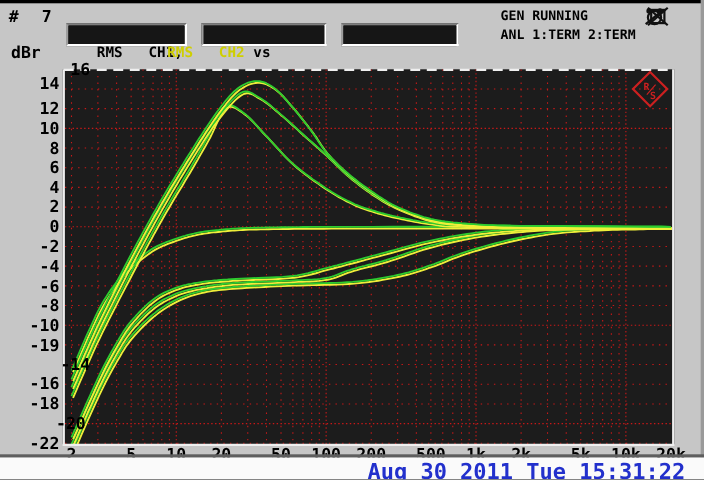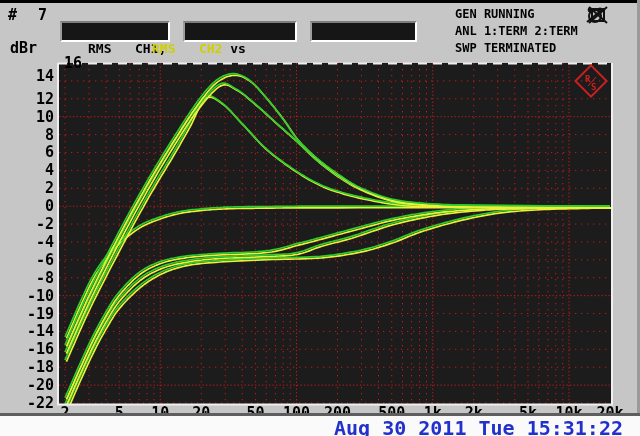--- a/index.html
+++ b/index.html
@@ -147,21 +147,20 @@
   <div id="meter-field-1" class="meter-field"></div>
   <div id="meter-field-2" class="meter-field"></div>
   <div id="meter-field-3" class="meter-field"></div>
 
   <span id="meter-label-1" class="meter-label mono pre">RMS   CH1,</span>
   <span id="meter-label-2" class="meter-label mono pre"><span class="yellow-text pre">RMS   CH2</span><span class="pre"> vs</span></span>
 
   <div id="status-block" class="mono">
     <div class="pre">GEN RUNNING</div>
     <div class="pre">ANL 1:TERM 2:TERM</div>
-    <div class="pre">SWP TERMINATED</div>
   </div>
 
   <div id="icons">
     <svg width="22" height="18">
       <circle cx="10" cy="10" r="6" fill="none" stroke="#111" stroke-width="2"></circle>
       <circle cx="5" cy="4" r="2.4" fill="#111"></circle>
       <circle cx="15" cy="4" r="2.4" fill="#111"></circle>
       <line x1="2" y1="16" x2="18" y2="3" stroke="#111" stroke-width="2"></line>
     </svg>
     <svg width="22" height="18" style="margin-left:3px">
@@ -180,24 +179,24 @@
       <span style="top: 143.474px;">6</span>
       <span style="top: 161.368px;">4</span>
       <span style="top: 179.263px;">2</span>
       <span style="top: 197.158px;">0</span>
       <span style="top: 215.053px;">-2</span>
       <span style="top: 232.947px;">-4</span>
       <span style="top: 250.842px;">-6</span>
       <span style="top: 268.737px;">-8</span>
       <span style="top: 286.632px;">-10</span>
       <span style="top: 304.526px;">-19</span>
-      <span style="top: 322.421px;">-14</span>
+      <span style="top: 322.421px; padding-left: 28px;">-14</span>
       <span style="top: 340.316px;">-16</span>
       <span style="top: 358.211px;">-18</span>
-      <span style="top: 376.105px;">-20</span>
+      <span style="top: 376.105px; padding-left: 24px;">-20</span>
       <span style="top: 394px;">-22</span>
     </div>
   <div id="x-ticks">
       <span style="left: 65px;">2</span>
       <span style="left: 119.219px;">5</span>
       <span style="left: 160.235px;">10</span>
       <span style="left: 201.25px;">20</span>
       <span style="left: 255.469px;">50</span>
       <span style="left: 296.485px;">100</span>
       <span style="left: 337.5px;">200</span>

